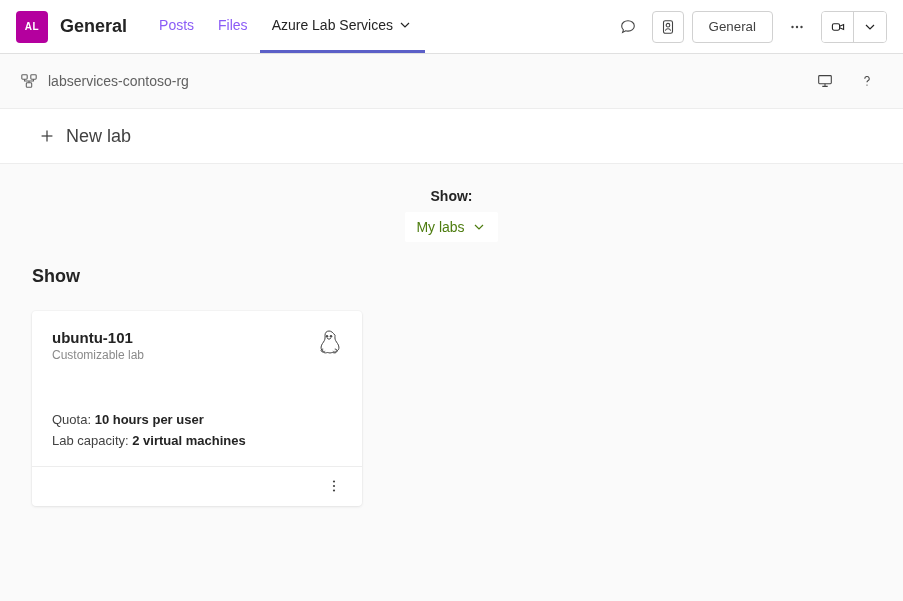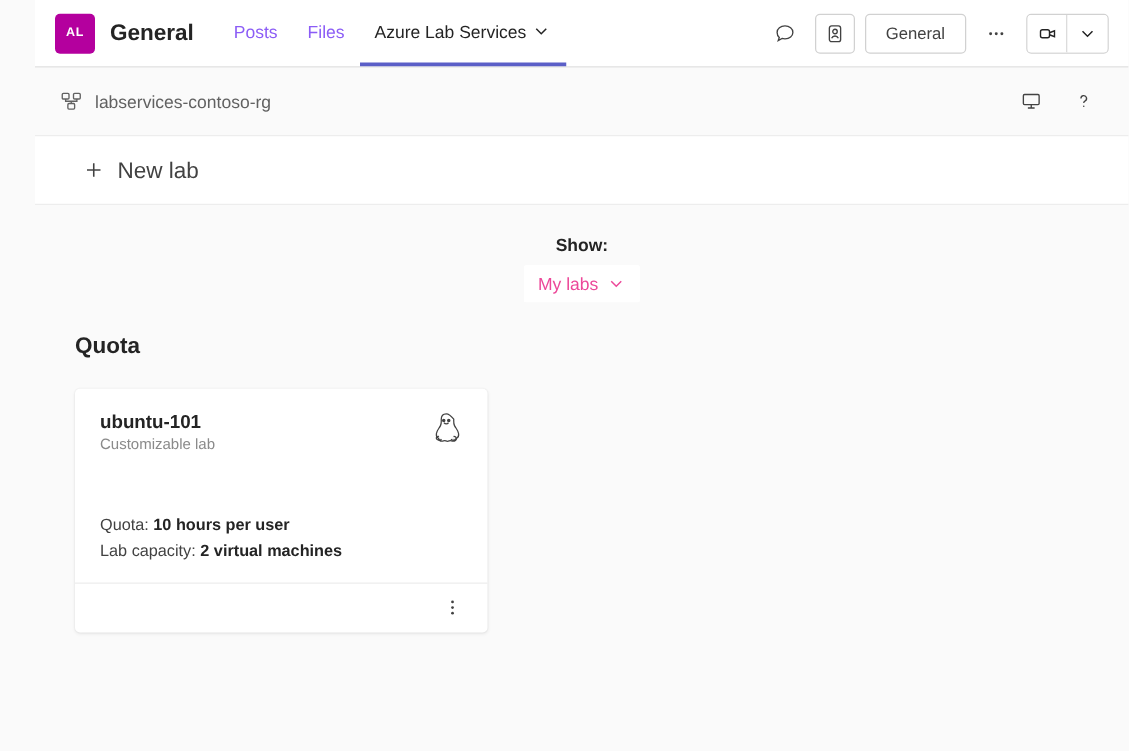--- a/index.html
+++ b/index.html
@@ -1,17 +1,17 @@
 <!DOCTYPE html>
 <html><head>
 <meta charset="utf-8">
 <style>
   * { box-sizing: border-box; }
   html, body { margin:0; padding:0; font-family: "Segoe UI", -apple-system, BlinkMacSystemFont, sans-serif; font-size:14px; color:#242424; background:#fafafa; }
-  .app { width:903px; height:601px; background:#fafafa; display:flex; flex-direction:column; overflow:hidden;padding-left:28px; }
+  .app { width:903px; height:601px; background:#fafafa; display:flex; flex-direction:column; overflow:hidden; }
 
   
   .header { height:54px; border-bottom:1px solid #e0e0e0; background:#fff; display:flex; align-items:center; padding:0 16px; gap:12px; }
   .team-avatar { width:32px; height:32px; border-radius:4px; background:#b4009e; color:#fff; font-size:10px; font-weight:600; display:flex; align-items:center; justify-content:center; letter-spacing:0.5px; }
   .channel-title { font-size:18px; font-weight:700; margin-right:8px; }
   .tabs { display:flex; align-items:center; height:100%; gap:0; }
   .tab { padding:0 12px; height:100%; display:flex; align-items:center; color:#8b5cf6; cursor:pointer; border-bottom:3px solid transparent; gap:4px; }
   .tab.active { color:#242424; border-bottom-color:#5b5fc7; }
   .header-spacer { flex:1; }
   .header-actions { display:flex; align-items:center; gap:8px; }
@@ -27,21 +27,21 @@
   .subheader-spacer { flex:1; }
 
   
   .toolbar { height:56px; border-top:1px solid #ededed; border-bottom:1px solid #ededed; background:#fff; display:flex; align-items:center; padding:0 28px; }
   .new-lab-btn { display:flex; align-items:center; gap:10px; border:none; background:transparent; cursor:pointer; color:#424242; font-size:18px; padding:8px 10px; border-radius:4px; }
 
   
   .content { padding:24px 32px; flex:1; overflow:auto; }
   .show-row { display:flex; align-items:center; gap:8px; margin-bottom:24px;flex-direction:column; }
   .show-label { font-weight:600; color:#242424; }
-  .show-select { display:flex; align-items:center; gap:6px; padding:6px 10px; background:#fff; border:1px solid transparent; cursor:pointer; border-radius:2px; color:#ec4899; }
+  .show-select { display:flex; align-items:center; gap:6px; padding:6px 10px; background:#fff; border:1px solid transparent; cursor:pointer; border-radius:2px; color:#4d7c0f; }
 
   .section-title { font-size:18px; font-weight:700; margin:0 0 24px 0; }
 
   
   .labs-grid { display:flex; flex-wrap:wrap; gap:20px; }
   .lab-card { width:330px; background:#fff; border-radius:4px; box-shadow:0 1px 3px rgba(0,0,0,0.08), 0 0 0 1px rgba(0,0,0,0.02); display:flex; flex-direction:column; cursor:pointer;justify-content:flex-end; }
   .lab-card-body { padding:18px 20px 14px 20px; flex:1; }
   .lab-card-head { display:flex; align-items:flex-start; justify-content:space-between; }
   .lab-name { font-weight:700; font-size:15px; margin:0; }
   .lab-subtitle { font-size:12px; color:#8a8a8a; margin-top:2px; }
@@ -174,21 +174,21 @@
       <div class="show-select">
         <span>My labs</span>
         <span>
           <svg class="ico16" viewBox="0 0 16 16" fill="none" stroke="currentColor" stroke-width="1.2">
               <polyline points="4,6 8,10 12,6"></polyline>
             </svg>
         </span>
       </div>
     </div>
 
-    <h2 class="section-title">Quota</h2>
+    <h2 class="section-title">Show</h2>
 
     <div class="labs-grid">
       <div class="lab-card">
         <div class="lab-card-body">
           <div class="lab-card-head">
             <div>
               <p class="lab-name">ubuntu-101</p>
               <div class="lab-subtitle">Customizable lab</div>
             </div>
             <span>

